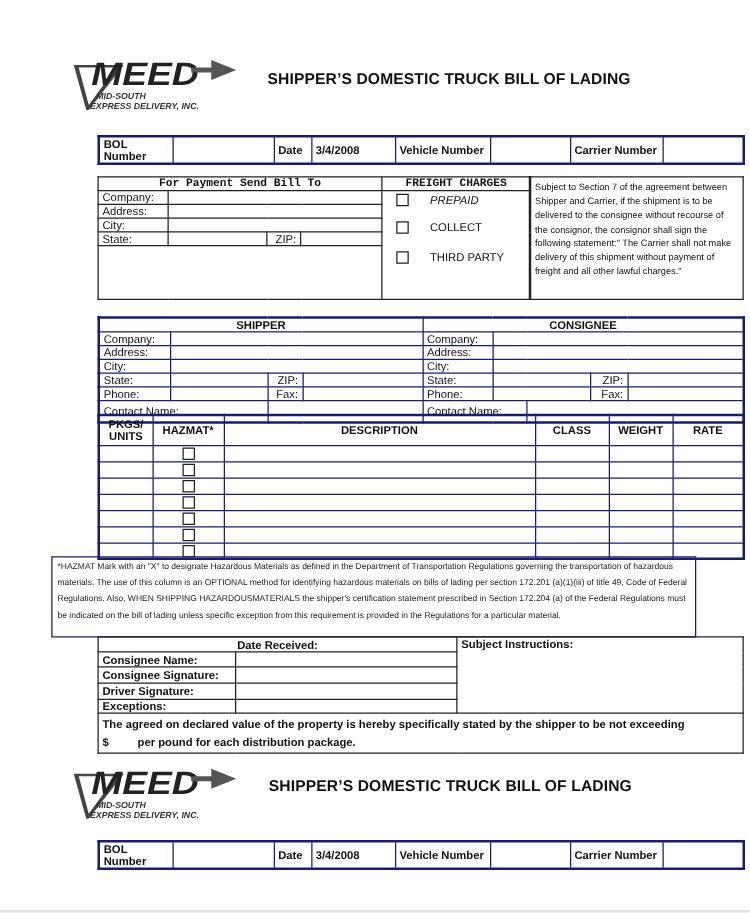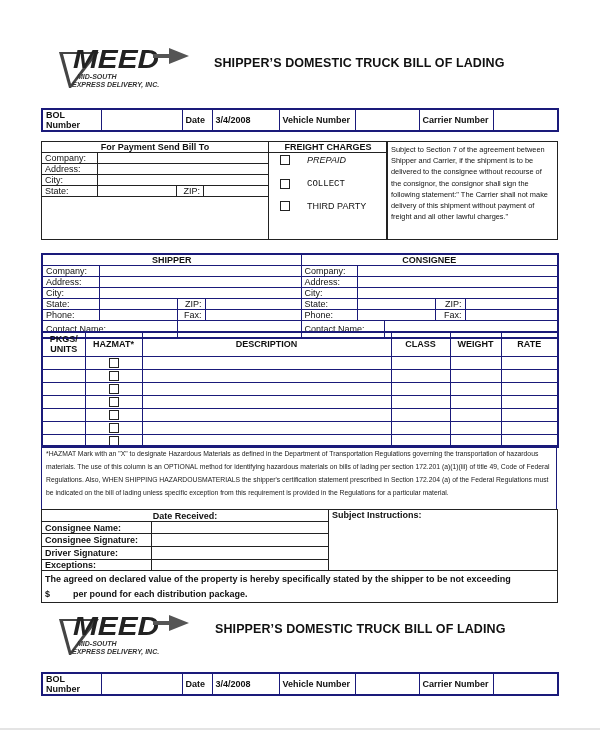--- a/index.html
+++ b/index.html
@@ -5,21 +5,21 @@
   html, body { margin:0; padding:0; background:#ffffff; }
   body { width:600px; height:730px; position:relative; overflow:hidden;
          font-family:"Liberation Sans", sans-serif; color:#111; }
   .abs { position:absolute; box-sizing:border-box; }
 
   
   .logo { position:absolute; width:140px; height:52px; }
   .title { position:absolute; font-weight:bold; font-size:12.5px; color:#111; letter-spacing:0.1px; }
 
   
-  table { border-collapse:collapse; table-layout:fixed; position:absolute; }
+  table { border-collapse:collapse; table-layout:fixed; position:absolute;margin-left:37px; }
   td { padding:0 3px; font-size:9px; line-height:10px; overflow:hidden; white-space:nowrap; vertical-align:middle; }
   .nv td { border:1px solid #1a1a7a; }
   .nv { border:2px solid #1a1a7a; }
   .bk td { border:1px solid #222; }
   .bk { border:1.5px solid #222; }
   .center { text-align:center; }
   .bold { font-weight:bold; }
   .cb { display:inline-block; width:10px; height:10px; border:1px solid #222; box-sizing:border-box; vertical-align:middle; }
   .note { font-size:7px; color:#222; white-space:normal; line-height:13px; padding:1px 4px; }
   .terms { font-size:7.4px; white-space:normal; line-height:11.2px; padding:2px 4px; vertical-align:top; }
@@ -67,33 +67,33 @@
 
 <table class="bk" style="left:41px;top:141px;width:346px;height:99px;">
   <colgroup>
       <col style="width:56px">
       <col style="width:79px">
       <col style="width:27px">
       <col style="width:65px">
       <col style="width:119px">
     </colgroup>
   <tbody>
-      <tr style="height:11px;">
+      <tr style="height:11px;font-family:Liberation Mono, monospace;">
     <td colspan="4" class="center bold">For Payment Send Bill To</td>
     <td class="center bold">FREIGHT CHARGES</td>
   </tr>
   <tr style="height:11px;">
     <td>Company:</td>
     <td colspan="3"></td>
     <td rowspan="5" style="vertical-align:top;padding:0 0 0 8px;position:relative;">
       <div style="position:absolute;left:11px;top:1px;height:12px;display:flex;align-items:center;font-style:italic;">
         <span class="cb"></span>
         <span style="margin-left:17px;font-size:9px;">PREPAID</span>
       </div>
-      <div style="position:absolute;left:11px;top:24px;height:12px;display:flex;align-items:flex-end;font-family:Liberation Mono, monospace;">
+      <div style="position:absolute;left:11px;top:24px;height:12px;display:flex;align-items:flex-start;">
         <span class="cb"></span>
         <span style="margin-left:17px;font-size:9px;">COLLECT</span>
       </div>
       <div style="position:absolute;left:11px;top:47px;height:12px;display:flex;align-items:center;">
         <span class="cb"></span>
         <span style="margin-left:17px;font-size:9px;">THIRD PARTY</span>
       </div>
     </td>
   </tr>
   <tr style="height:11px;">

